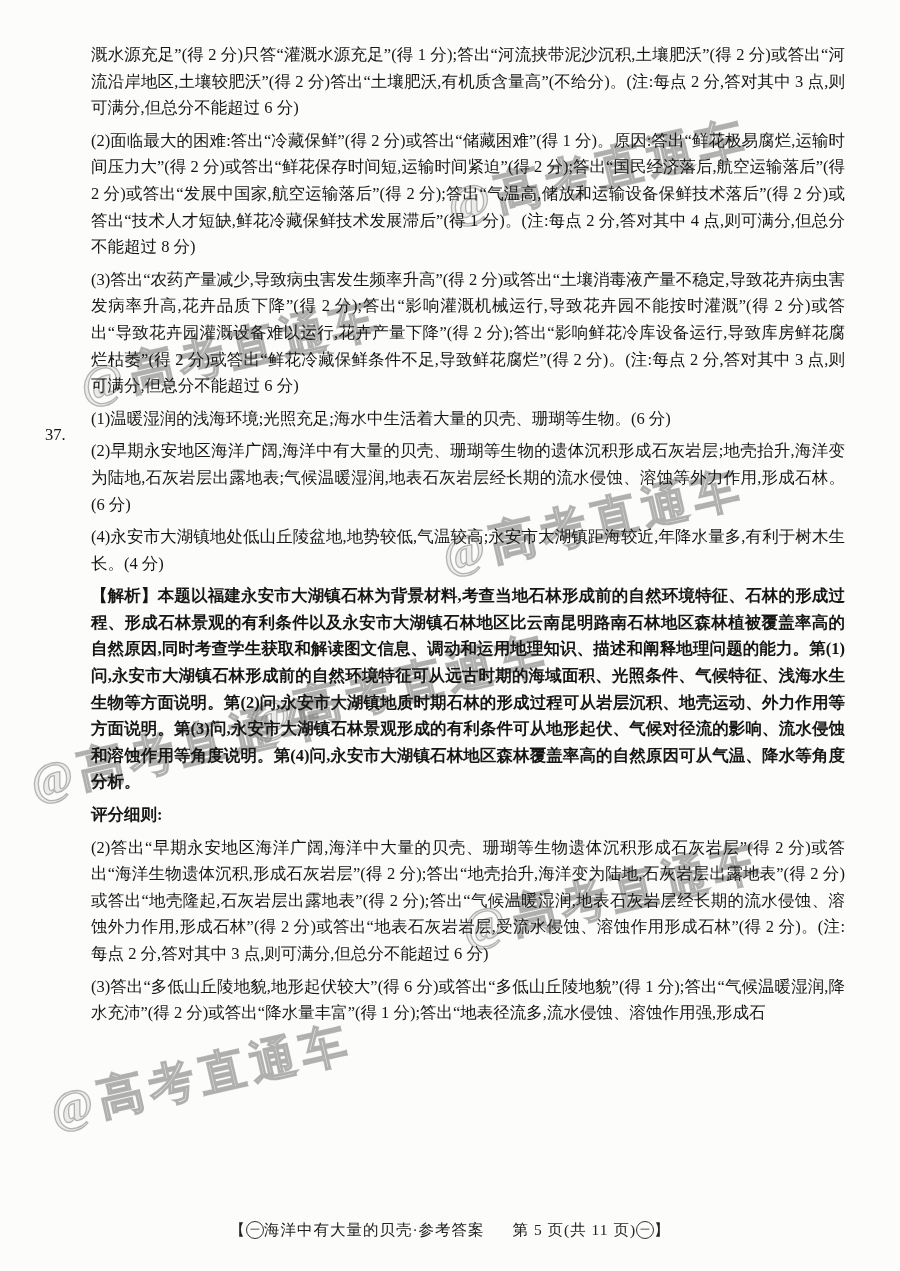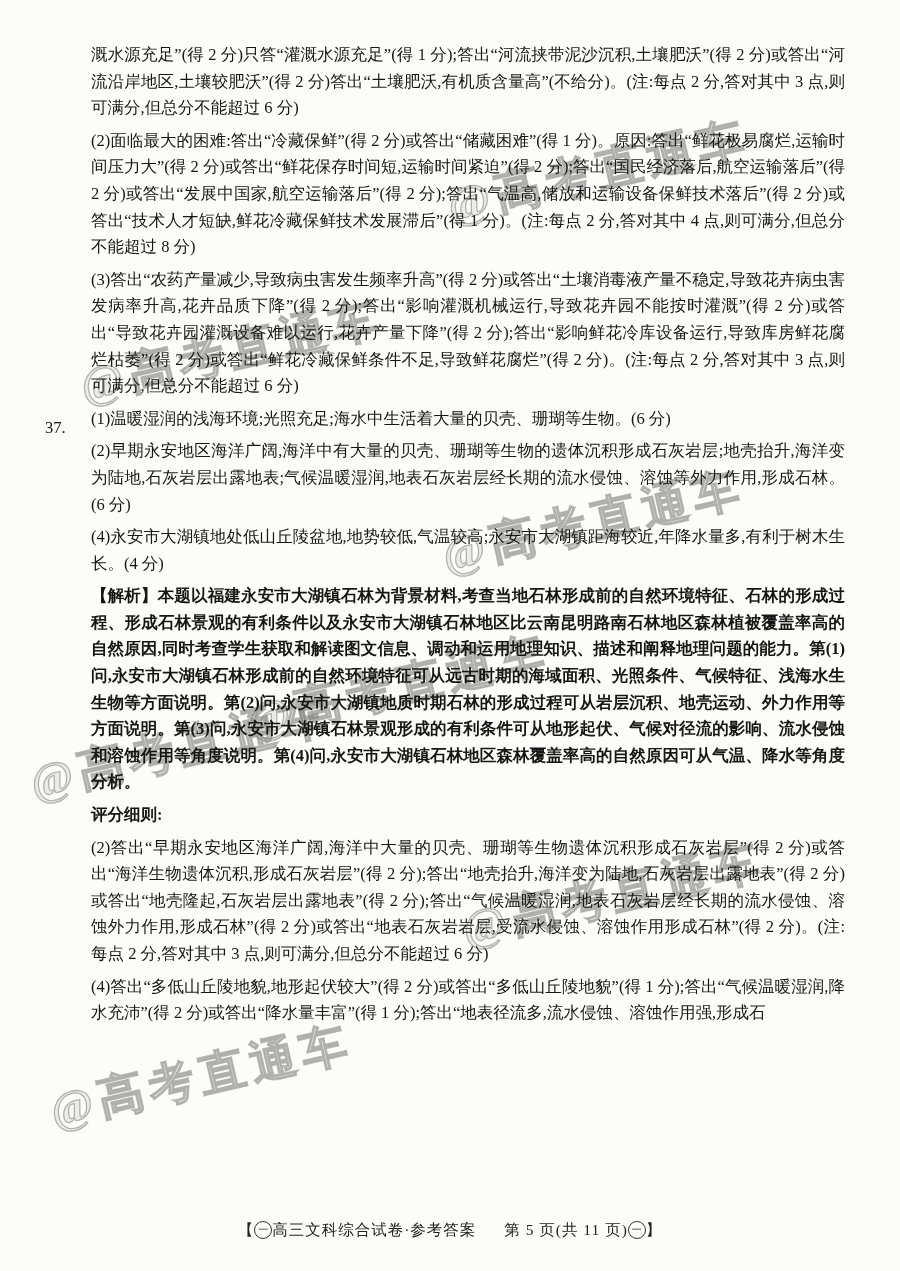--- a/index.html
+++ b/index.html
@@ -18,21 +18,21 @@
     width: 766px;
     font-size: 16.5px;
     line-height: 26.6px;
     text-align: justify;
     text-justify: inter-character;
   }
   .content p { margin: 6px; }
   .q37-block { position: relative; }
   .q-number {
     position: absolute;
-    left: -40px; top: 9px;
+    left: -40px; top: 16px;
     font-weight: 400;
     white-space: nowrap;
     font-family: Liberation Serif, serif;
   }
   .bold { font-weight: 700; }
   .scoring-label { font-weight: 700; }
   .watermark {
     position: absolute;
     font-size: 46px;
     font-weight: 700;
@@ -90,20 +90,20 @@
     <div class="q37-block">
       <span class="q-number">37.</span>
       <p>(1)温暖湿润的浅海环境;光照充足;海水中生活着大量的贝壳、珊瑚等生物。(6 分)</p>
       <p>(2)早期永安地区海洋广阔,海洋中有大量的贝壳、珊瑚等生物的遗体沉积形成石灰岩层;地壳抬升,海洋变为陆地,石灰岩层出露地表;气候温暖湿润,地表石灰岩层经长期的流水侵蚀、溶蚀等外力作用,形成石林。(6 分)</p>
       <p>(4)永安市大湖镇地处低山丘陵盆地,地势较低,气温较高;永安市大湖镇距海较近,年降水量多,有利于树木生长。(4 分)</p>
 
       <p class="bold"><span>【解析】</span><span>本题以福建永安市大湖镇石林为背景材料,考查当地石林形成前的自然环境特征、石林的形成过程、形成石林景观的有利条件以及永安市大湖镇石林地区比云南昆明路南石林地区森林植被覆盖率高的自然原因,同时考查学生获取和解读图文信息、调动和运用地理知识、描述和阐释地理问题的能力。第(1)问,永安市大湖镇石林形成前的自然环境特征可从远古时期的海域面积、光照条件、气候特征、浅海水生生物等方面说明。第(2)问,永安市大湖镇地质时期石林的形成过程可从岩层沉积、地壳运动、外力作用等方面说明。第(3)问,永安市大湖镇石林景观形成的有利条件可从地形起伏、气候对径流的影响、流水侵蚀和溶蚀作用等角度说明。第(4)问,永安市大湖镇石林地区森林覆盖率高的自然原因可从气温、降水等角度分析。</span></p>
 
       <p class="scoring-label">评分细则:</p>
       <p>(2)答出“早期永安地区海洋广阔,海洋中大量的贝壳、珊瑚等生物遗体沉积形成石灰岩层”(得 2 分)或答出“海洋生物遗体沉积,形成石灰岩层”(得 2 分);答出“地壳抬升,海洋变为陆地,石灰岩层出露地表”(得 2 分)或答出“地壳隆起,石灰岩层出露地表”(得 2 分);答出“气候温暖湿润,地表石灰岩层经长期的流水侵蚀、溶蚀外力作用,形成石林”(得 2 分)或答出“地表石灰岩岩层,受流水侵蚀、溶蚀作用形成石林”(得 2 分)。(注:每点 2 分,答对其中 3 点,则可满分,但总分不能超过 6 分)</p>
-      <p>(4)答出“多低山丘陵地貌,地形起伏较大”(得 2 分)或答出“多低山丘陵地貌”(得 1 分);答出“气候温暖湿润,降水充沛”(得 2 分)或答出“降水量丰富”(得 1 分);答出“地表径流多,流水侵蚀、溶蚀作用强,形成石</p>
+      <p>(3)答出“多低山丘陵地貌,地形起伏较大”(得 6 分)或答出“多低山丘陵地貌”(得 1 分);答出“气候温暖湿润,降水充沛”(得 2 分)或答出“降水量丰富”(得 1 分);答出“地表径流多,流水侵蚀、溶蚀作用强,形成石</p>
     </div>
 
   </div>
 
-  <div class="page-footer"><span>【</span><span class="circle-one">一</span><span>高三文科综合试卷·参考答案</span><span class="footer-gap"></span><span>第 5 页(共 11 页)</span><span class="circle-one">一</span><span>】</span></div>
+  <div class="page-footer"><span>【</span><span class="circle-one">一</span><span>海洋中有大量的贝壳·参考答案</span><span class="footer-gap"></span><span>第 5 页(共 11 页)</span><span class="circle-one">一</span><span>】</span></div>
 
 </div>
 
 </body></html>

